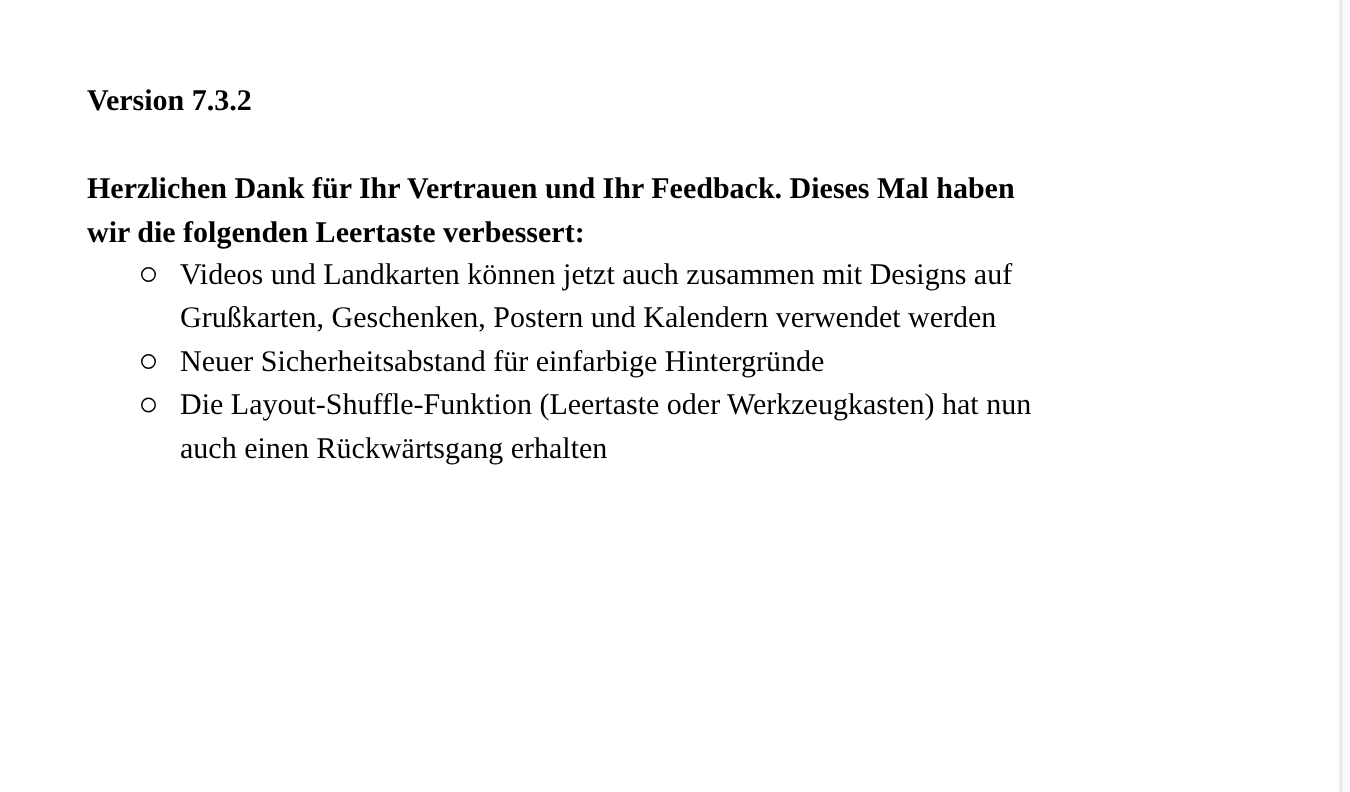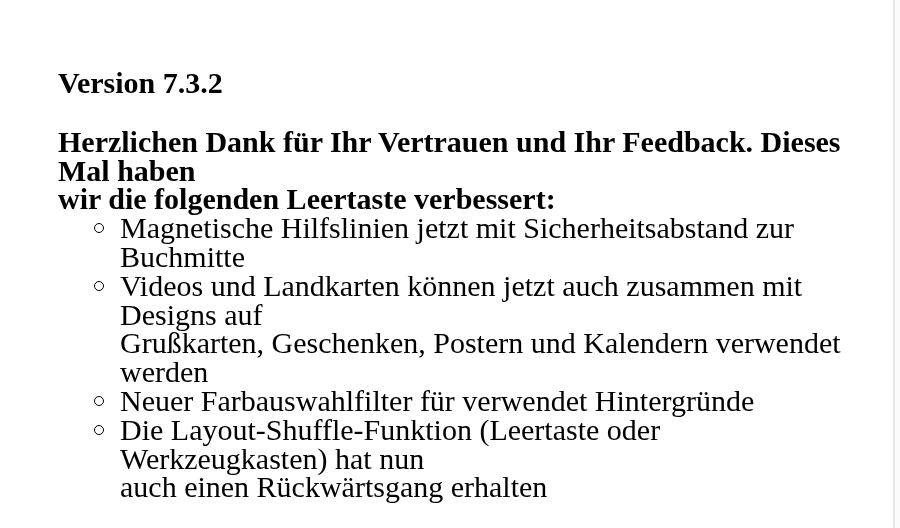--- a/index.html
+++ b/index.html
@@ -15,26 +15,26 @@
     color: #000000;
   }
   .page {
     position: relative;
     width: 900px;
     height: 528px;
     background: #ffffff;
   }
   .content {
     position: absolute;
-    top: 16px;
+    top: 0;
     left: 0;
     box-sizing: content-box;
     padding: 53px 0 0 58px;
     width: 812px;
-    font-size: 30px;
+    font-size: 20px;
     line-height: 28.8px;
   }
   .version-title {
     margin: 0 0 30px 0;
     font-weight: bold;
     white-space: pre-line;
   }
   .intro-heading {
     margin: 0;
     font-weight: bold;
@@ -80,30 +80,26 @@
   <div class="content">
 
     <p class="version-title">Version 7.3.2</p>
 
     <p class="intro-heading">Herzlichen Dank für Ihr Vertrauen und Ihr Feedback. Dieses Mal haben
 wir die folgenden Leertaste verbessert:</p>
 
     <ul class="feature-list">
       <li class="feature-item">
         <span class="circle-bullet"></span>
-        <span class="feature-text">Magnetische Hilfslinien jetzt mit Sicherheitsabstand zur Buchmitte</span>
-      </li>
-      <li class="feature-item">
-        <span class="circle-bullet"></span>
         <span class="feature-text">Videos und Landkarten können jetzt auch zusammen mit Designs auf
 Grußkarten, Geschenken, Postern und Kalendern verwendet werden</span>
       </li>
       <li class="feature-item">
         <span class="circle-bullet"></span>
-        <span class="feature-text">Neuer Farbauswahlfilter für verwendet Hintergründe</span>
+        <span class="feature-text">Neuer Sicherheitsabstand für einfarbige Hintergründe</span>
       </li>
       <li class="feature-item">
         <span class="circle-bullet"></span>
         <span class="feature-text">Die Layout-Shuffle-Funktion (Leertaste oder Werkzeugkasten) hat nun
 auch einen Rückwärtsgang erhalten</span>
       </li>
     </ul>
 
   </div>
 

